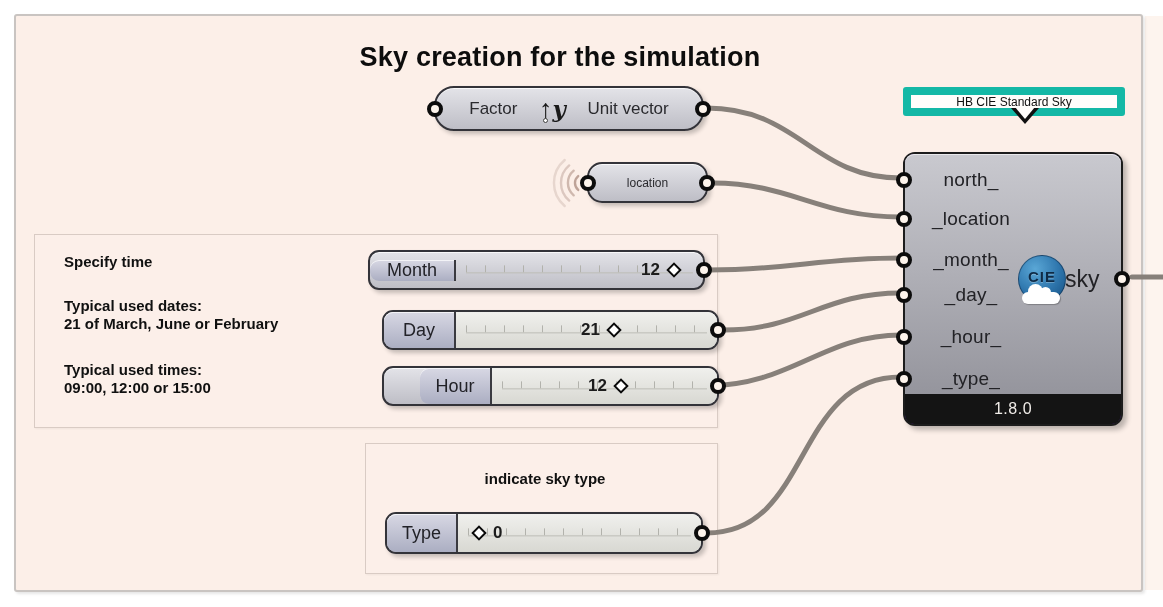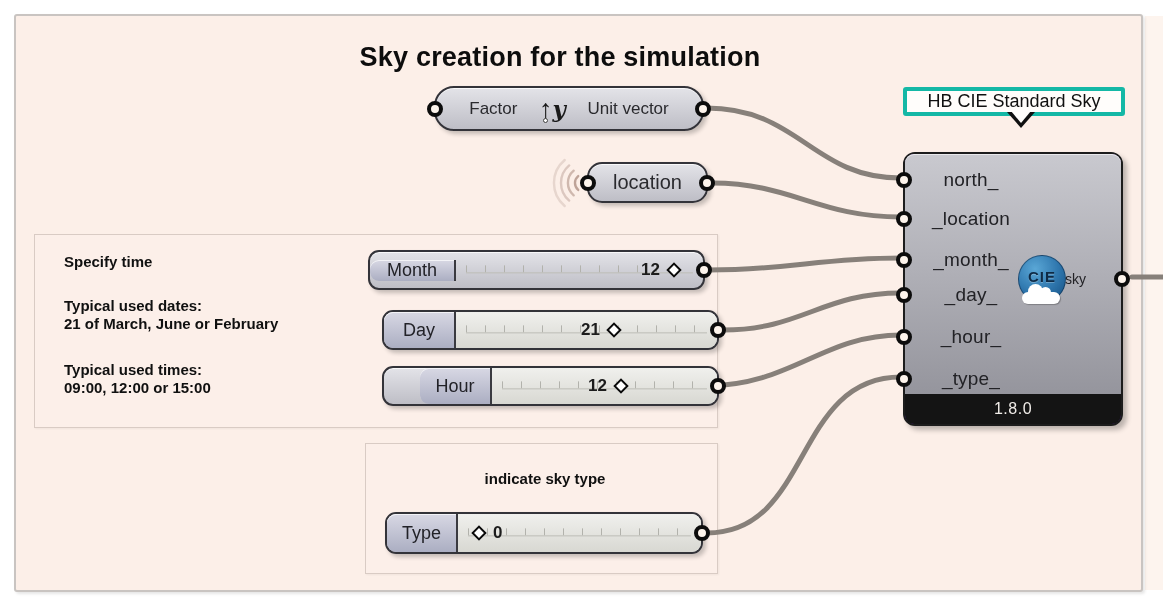--- a/index.html
+++ b/index.html
@@ -40,21 +40,21 @@
   .uv .lbl { font-size:17px; color:#2a2a2e; }
   .uv-icon { position:relative; width:34px; height:30px; display:flex; align-items:center; justify-content:center; }
   .uv-arrow { font-size:27px; font-weight:bold; color:#1a1a1a; line-height:26px; }
   .uv-y { font-family:"DejaVu Serif", serif; font-style:italic; font-weight:bold; font-size:23px; color:#1a1a1a; }
   .uv-dot { position:absolute; left:8px; bottom:1px; width:5px; height:5px; border-radius:50%;
     background:#fff; border:1px solid #444; }
 
   
   .loc { left:587px; top:162px; width:121px; height:41px; border-radius:15px;
     display:flex; align-items:center; justify-content:center; }
-  .loc .lbl { font-size:20px; color:#2a2a2e; }
+  .loc .lbl { font-size:12px; color:#2a2a2e; }
 
   
   .slider { display:flex; }
   .slider .name { flex:none; display:flex; align-items:center; justify-content:center;
     font-size:18px; color:#222228; background:linear-gradient(#d8d8e4,#abaec2);
     border-right:2px solid #3a3a40; border-radius:9px 0 0 9px;
     box-shadow:inset 0 1px 0 rgba(255,255,255,.7); }
   .slider .track { position:relative; flex:1; border-radius:0 9px 9px 0;
     background:linear-gradient(#f0f0ed,#d8d8d2); }
   .ticks { position:absolute; left:10px; right:10px; top:50%; height:8px; transform:translateY(-58%);
@@ -69,21 +69,21 @@
   
   .hb { position:absolute; left:903px; top:152px; width:220px; height:274px;
     border:2px solid #1c1c1c; border-radius:12px;
     box-shadow:4px 4px 5px rgba(0,0,0,.25); background:#6d28d9; }
   .hb-gray { position:absolute; left:0; top:0; width:216px; height:240px;
     background:linear-gradient(#c9c9cf,#95959d); border-radius:9px 9px 0 0;
     box-shadow:inset 0 1px 0 rgba(255,255,255,.6); }
   .hb-in { position:absolute; left:2px; width:128px; text-align:center; font-size:19px;
     color:#222226; transform:translateY(-50%); letter-spacing:.2px; }
   .hb-out-label { position:absolute; left:160px; top:125px; transform:translateY(-50%);
-    font-size:14px; color:#222226; }
+    font-size:23px; color:#222226; }
   .hb-version { position:absolute; left:0; bottom:0; width:216px; height:30px; background:#141414;
     border-radius:0 0 9px 9px; color:#f0ece8; font-size:16px;
     display:flex; align-items:center; justify-content:center; letter-spacing:.5px; }
 
   
   .cie { position:absolute; left:113px; top:101px; width:48px; height:48px; }
   .cie-ball { position:absolute; inset:0; border-radius:50%;
     background:radial-gradient(circle at 35% 28%, #5aa7d6, #2f77ae 52%, #1c5a8e 85%);
     border:1px solid rgba(12,44,74,.55); }
   .cie-txt { position:absolute; left:0; top:13px; width:100%; text-align:center;
@@ -91,23 +91,23 @@
     text-shadow:0 1px 0 rgba(255,255,255,.25); }
   .cloud { position:absolute; left:4px; bottom:-1px; width:38px; height:12px; background:#fff;
     border-radius:8px; box-shadow:1px 1px 1px rgba(0,0,0,.25); }
   .cloud::before { content:""; position:absolute; left:6px; top:-8px; width:15px; height:15px;
     border-radius:50%; background:#fff; }
   .cloud::after { content:""; position:absolute; right:9px; top:-5px; width:11px; height:11px;
     border-radius:50%; background:#fff; }
 
   
   .tooltip { position:absolute; left:903px; top:87px; width:222px; height:29px;
-    background:#fffdfb; border:4px solid #14b8a6; border-radius:3px;
+    background:#fffdfb; border:8px solid #14b8a6; border-radius:3px;
     display:flex; align-items:center; justify-content:center;
-    font-size:18px; color:#101010; z-index:6; }
+    font-size:12px; color:#101010; z-index:6; }
   .tail-outer { position:absolute; left:100px; bottom:-16px; width:0; height:0;
     border-left:14px solid transparent; border-right:14px solid transparent;
     border-top:16px solid #101010; }
   .tail-inner { position:absolute; left:104px; bottom:-11px; width:0; height:0;
     border-left:10px solid transparent; border-right:10px solid transparent;
     border-top:12px solid #fffdfb; z-index:7; }
 
   svg.wires { position:absolute; left:0; top:0; width:1163px; height:607px;
     pointer-events:none; z-index:2; }
   .gh-body, .hb, .tooltip { z-index:4; }

